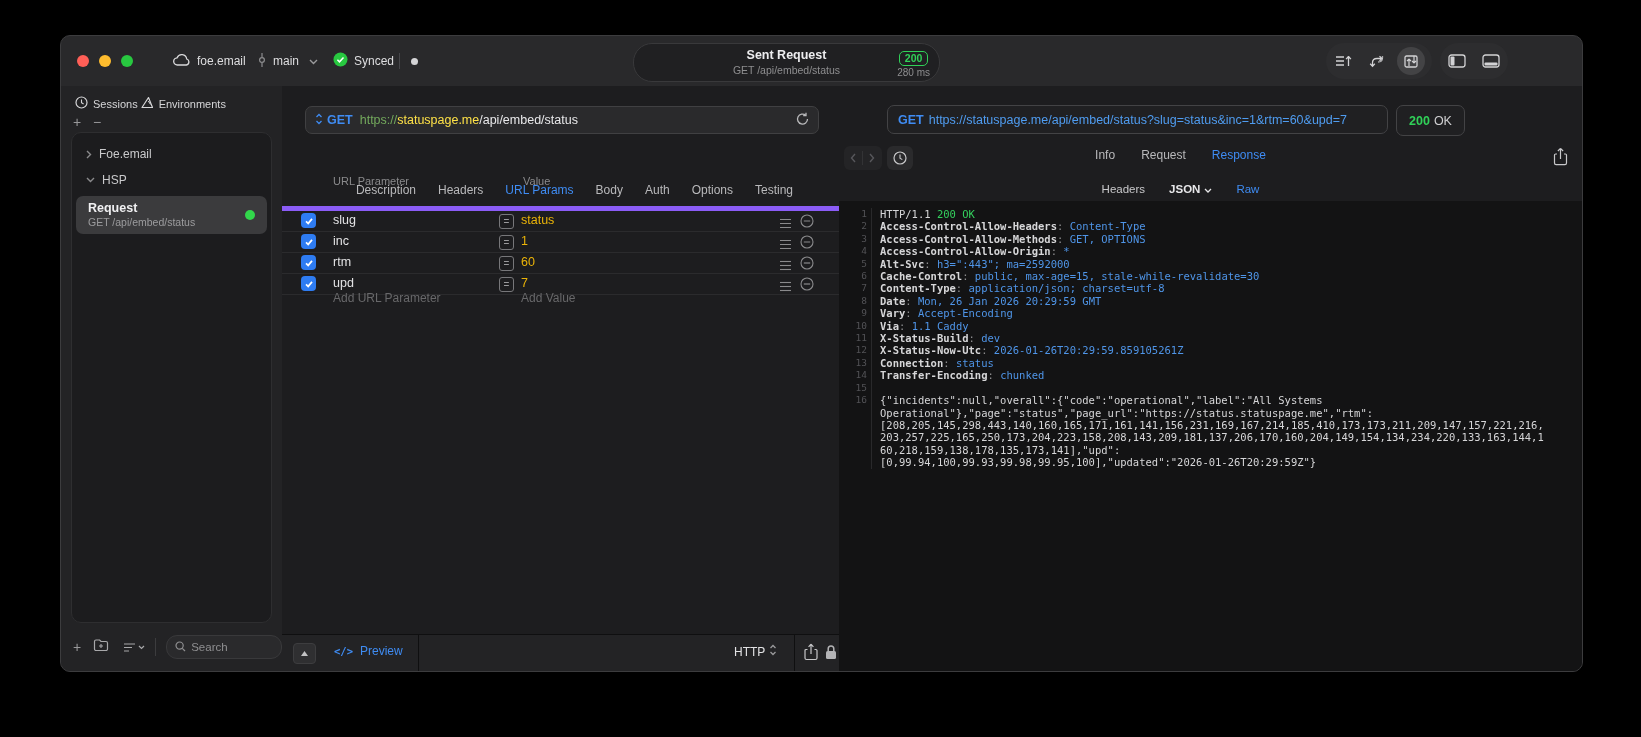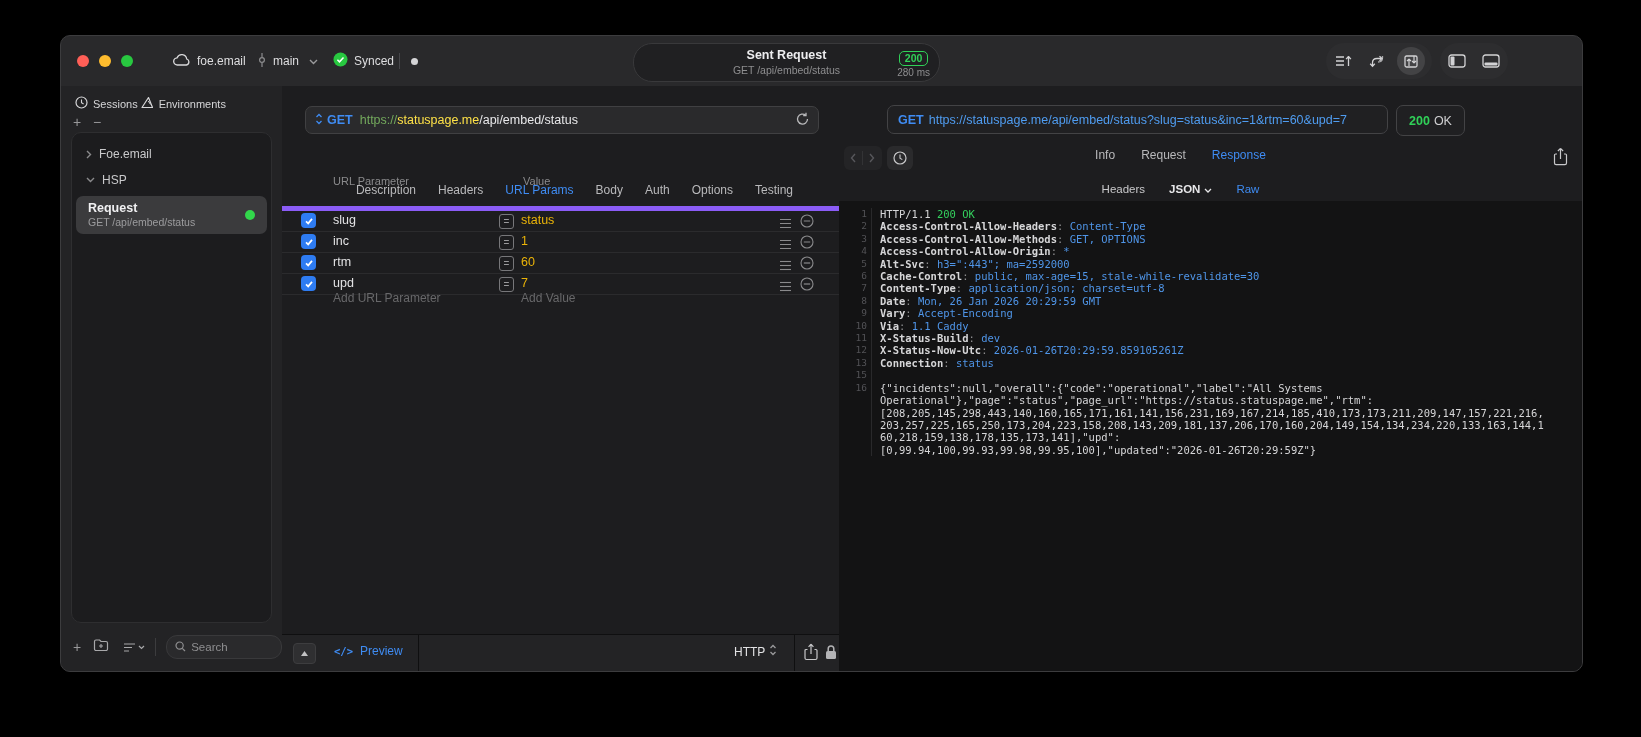--- a/index.html
+++ b/index.html
@@ -475,20 +475,21 @@
           <div class="code-line"><span class="ln">4</span><span class="ctext"><span class="cn">Access-Control-Allow-Origin</span><span class="cd">: </span><span class="cv">*</span></span></div>
           <div class="code-line"><span class="ln">5</span><span class="ctext"><span class="cn">Alt-Svc</span><span class="cd">: </span><span class="cv">h3=":443"; ma=2592000</span></span></div>
           <div class="code-line"><span class="ln">6</span><span class="ctext"><span class="cn">Cache-Control</span><span class="cd">: </span><span class="cv">public, max-age=15, stale-while-revalidate=30</span></span></div>
           <div class="code-line"><span class="ln">7</span><span class="ctext"><span class="cn">Content-Type</span><span class="cd">: </span><span class="cv">application/json; charset=utf-8</span></span></div>
           <div class="code-line"><span class="ln">8</span><span class="ctext"><span class="cn">Date</span><span class="cd">: </span><span class="cv">Mon, 26 Jan 2026 20:29:59 GMT</span></span></div>
           <div class="code-line"><span class="ln">9</span><span class="ctext"><span class="cn">Vary</span><span class="cd">: </span><span class="cv">Accept-Encoding</span></span></div>
           <div class="code-line"><span class="ln">10</span><span class="ctext"><span class="cn">Via</span><span class="cd">: </span><span class="cv">1.1 Caddy</span></span></div>
           <div class="code-line"><span class="ln">11</span><span class="ctext"><span class="cn">X-Status-Build</span><span class="cd">: </span><span class="cv">dev</span></span></div>
           <div class="code-line"><span class="ln">12</span><span class="ctext"><span class="cn">X-Status-Now-Utc</span><span class="cd">: </span><span class="cv">2026-01-26T20:29:59.859105261Z</span></span></div>
           <div class="code-line"><span class="ln">13</span><span class="ctext"><span class="cn">Connection</span><span class="cd">: </span><span class="cv">status</span></span></div>
+          <div class="code-line"><span class="ln">14</span><span class="ctext"><span class="cn">Transfer-Encoding</span><span class="cd">: </span><span class="cv">chunked</span></span></div>
           <div class="code-line"><span class="ln">15</span><span class="ctext"></span></div>
           <div class="code-line"><span class="ln">16</span><span class="ctext"><span class="cw">{"incidents":null,"overall":{"code":"operational","label":"All Systems</span></span></div>
           <div class="code-line"><span class="ln"></span><span class="ctext"><span class="cw">Operational"},"page":"status","page_url":"https://status.statuspage.me","rtm":</span></span></div>
           <div class="code-line"><span class="ln"></span><span class="ctext"><span class="cw">[208,205,145,298,443,140,160,165,171,161,141,156,231,169,167,214,185,410,173,173,211,209,147,157,221,216,</span></span></div>
           <div class="code-line"><span class="ln"></span><span class="ctext"><span class="cw">203,257,225,165,250,173,204,223,158,208,143,209,181,137,206,170,160,204,149,154,134,234,220,133,163,144,1</span></span></div>
           <div class="code-line"><span class="ln"></span><span class="ctext"><span class="cw">60,218,159,138,178,135,173,141],"upd":</span></span></div>
           <div class="code-line"><span class="ln"></span><span class="ctext"><span class="cw">[0,99.94,100,99.93,99.98,99.95,100],"updated":"2026-01-26T20:29:59Z"}</span></span></div>
         </div>
   </div>
 

